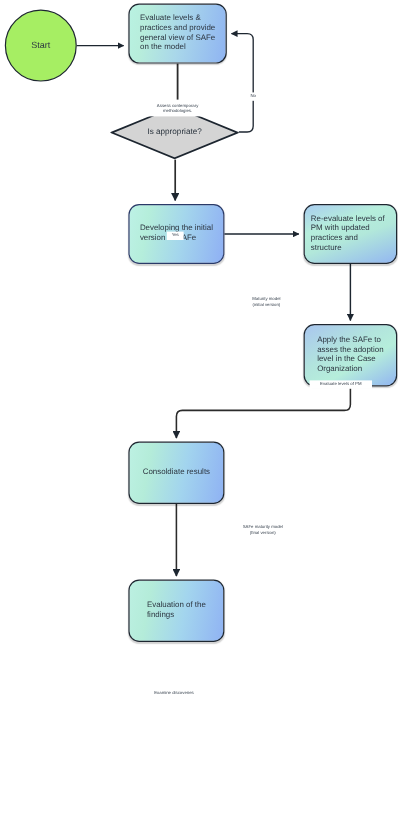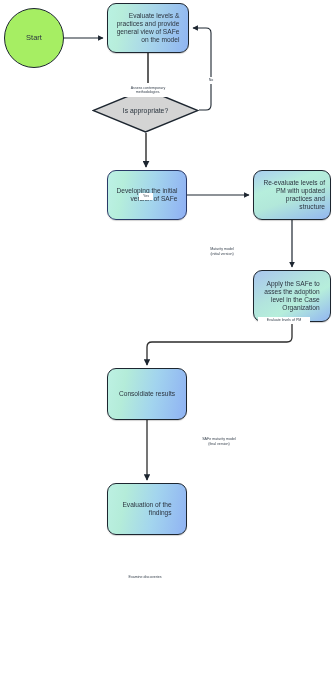--- a/index.html
+++ b/index.html
@@ -26,21 +26,21 @@
     top: 0;
     width: 332px;
     height: 684px;
   }
   .node {
     position: absolute;
     box-sizing: border-box;
     display: flex;
     align-items: center;
     justify-content: center;
-    text-align: right;
+    text-align: left;
     line-height: 1.22;
     color: #2c3540;
   }
   .node-process {
     border: 1.2px solid #1d2630;
     border-radius: 9px;
     padding: 3px 5px;
     box-shadow: 0 1px 1px rgba(0,0,0,0.18);
   }
   .node-terminal {

